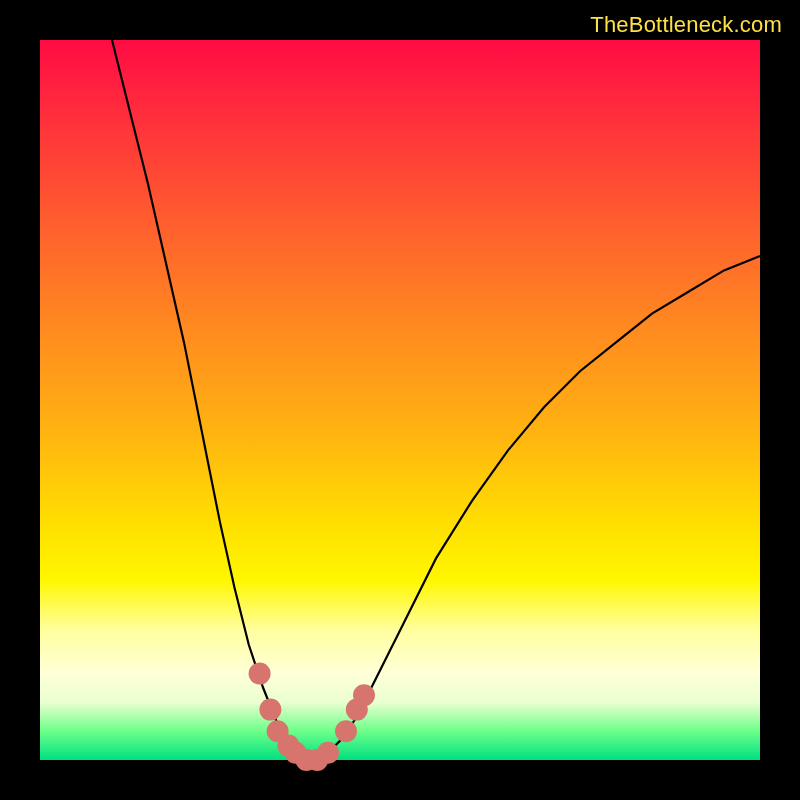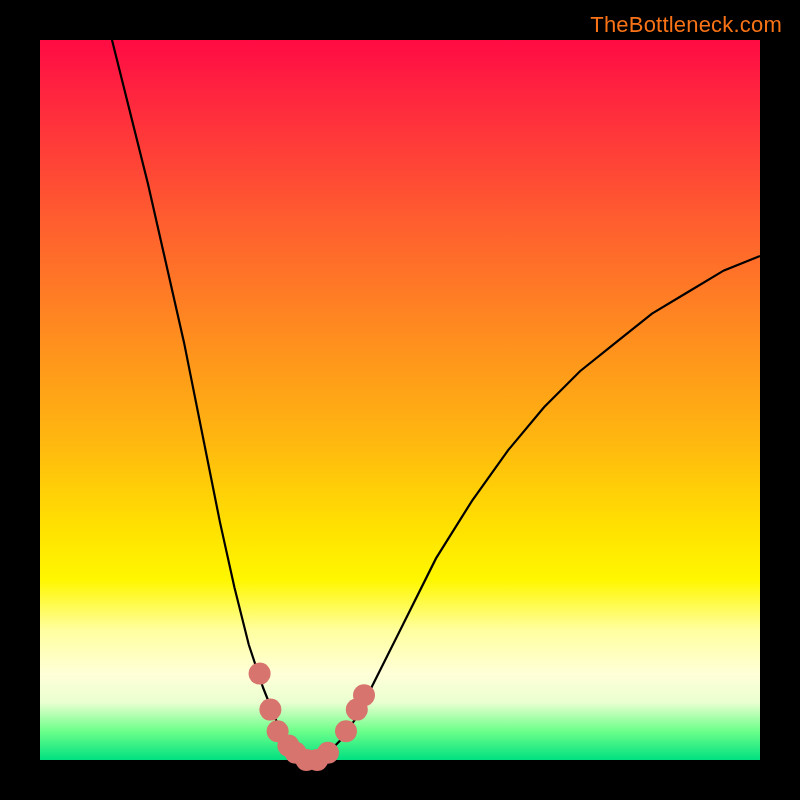--- a/index.html
+++ b/index.html
@@ -39,21 +39,21 @@
       #ffffd8 88%,
       #eaffd0 92%,
       #6cff8a 96%,
       #00e080 100%
     );
   }
   .attribution {
     position: absolute;
     top: 12px;
     right: 18px;
-    color: #f97316;
+    color: #fde047;
     font-size: 22px;
     font-weight: 500;
     letter-spacing: 0.2px;
   }
   svg.overlay {
     position: absolute;
     left: 40px;
     top: 40px;
     width: 720px;
     height: 720px;

